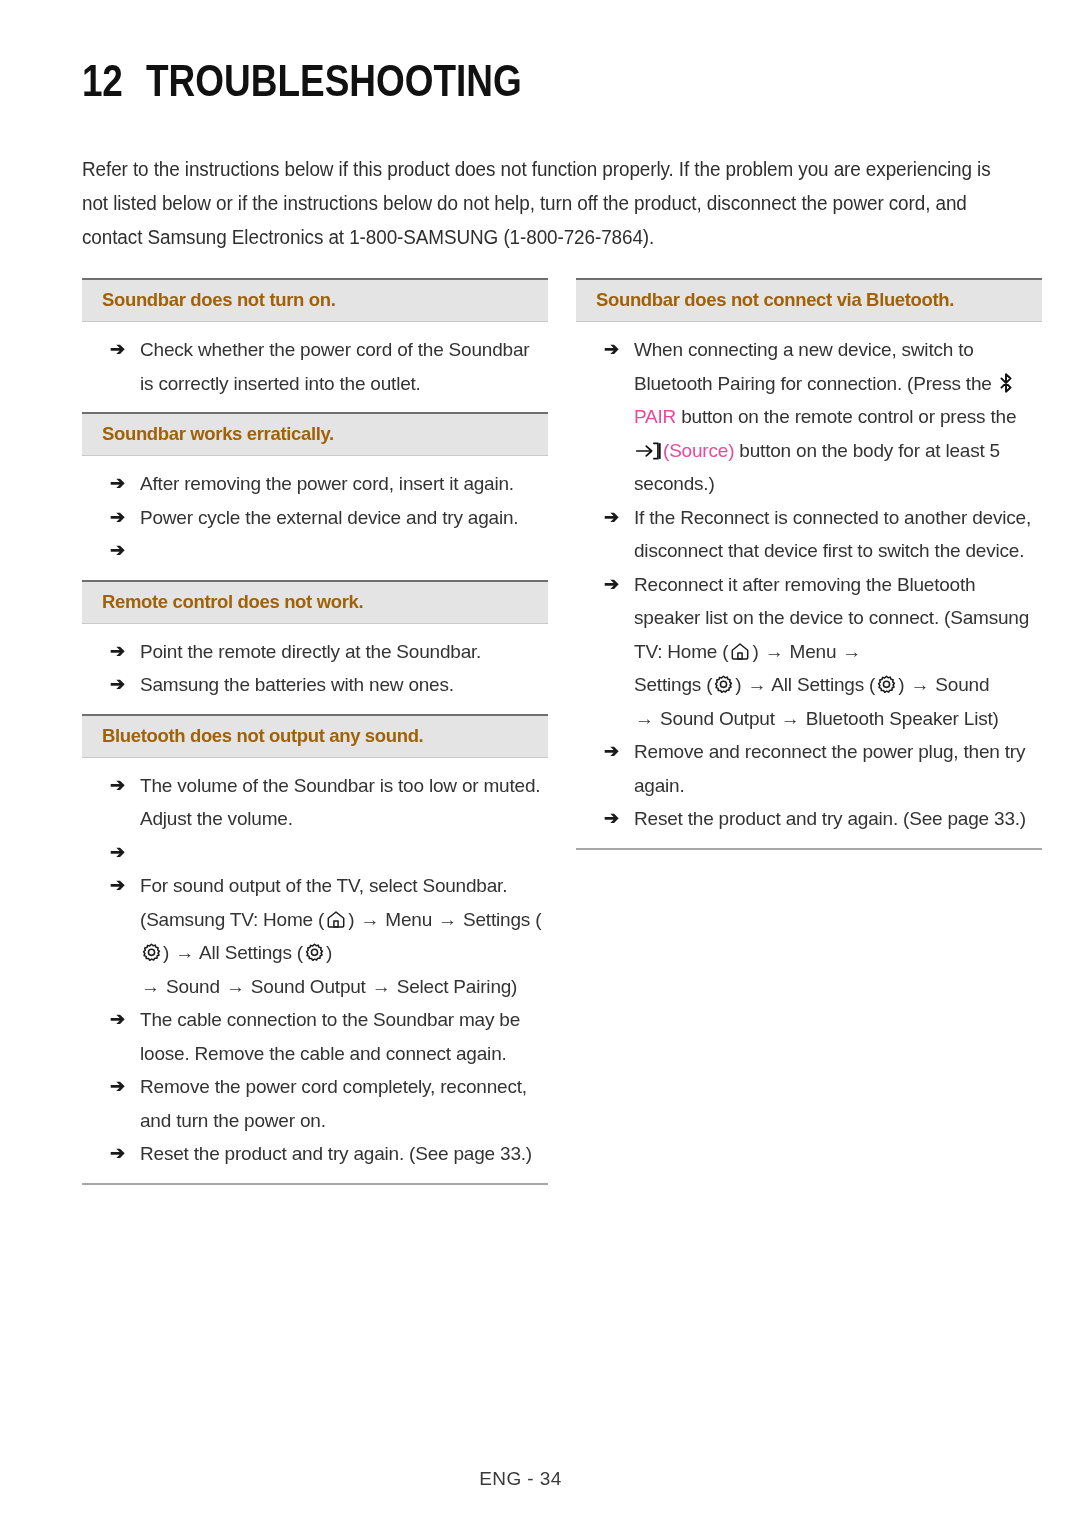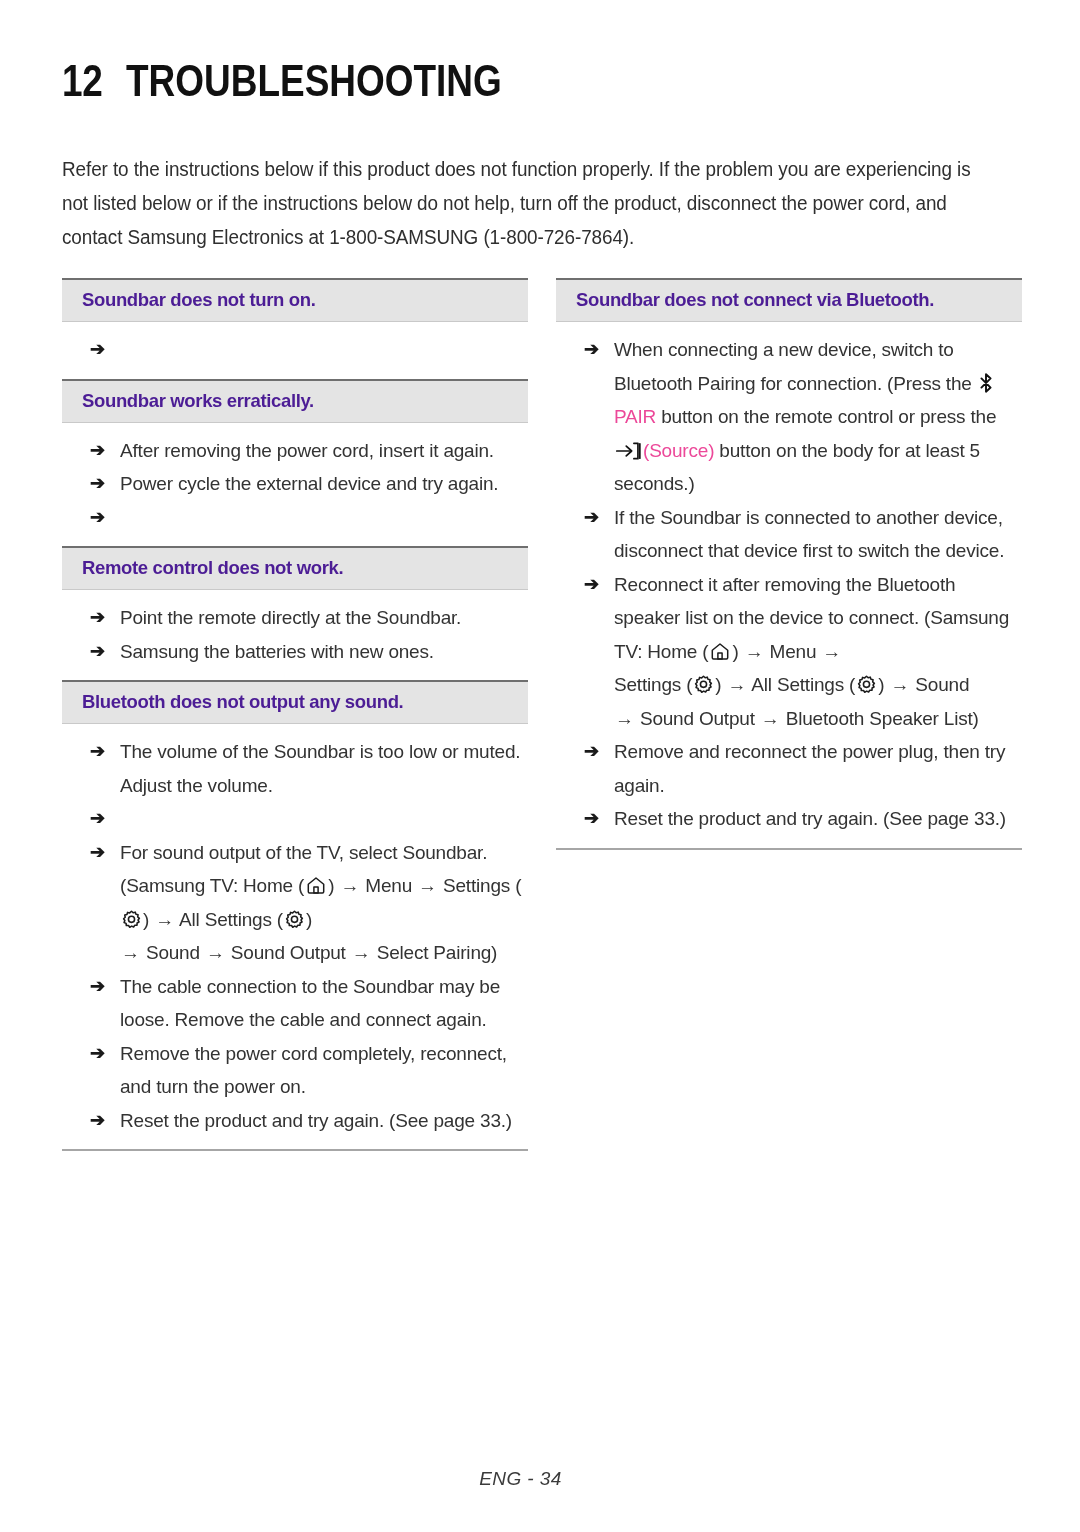--- a/index.html
+++ b/index.html
@@ -13,21 +13,21 @@
     height: 1532px;
     font-family: "Liberation Sans", sans-serif;
     color: #2b2b2b;
     position: relative;
     overflow: hidden;
   }
   .page {
     width: 1041px;
     height: 1532px;
     box-sizing: border-box;
-    padding: 0 62px;
+    padding: 0 82px;
     position: relative;
   }
 
   
   .title-row {
     display: flex;
     align-items: baseline;
     padding-top: 56px;
     margin-bottom: 8px;
   }
@@ -74,21 +74,21 @@
   }
 
   
   .sect-header {
     background: #e4e4e4;
     border-top: 2px solid #6f6f6f;
     border-bottom: 1px solid #c9c9c9;
     padding: 9px 14px 10px 20px;
     font-size: 18.5px;
     font-weight: bold;
-    color: #4c1d95;
+    color: #a16207;
     letter-spacing: -0.35px;
     box-sizing: border-box;
   }
 
   
   .bullets {
     padding: 11px 0 12px 0;
     margin: 0;
   }
   .bullet {
@@ -136,21 +136,20 @@
   
   .footer {
     position: absolute;
     left: 0;
     right: 0;
     bottom: 42px;
     text-align: center;
     font-size: 19px;
     letter-spacing: 0.4px;
     color: #3a3a3a;
-    font-style: italic;
   }
 </style>
 </head>
 <body>
 
 <div class="page">
 
   <div class="title-row">
     <div class="title-num">12</div>
     <div class="title-text">TROUBLESHOOTING</div>
@@ -159,20 +158,21 @@
   <div class="intro">Refer to the instructions below if this product does not function properly. If the problem you are experiencing is not listed below or if the instructions below do not help, turn off the product, disconnect the power cord, and contact Samsung Electronics at 1-800-SAMSUNG (1-800-726-7864).</div>
 
   <div class="columns">
 
     <div class="col">
 
       <div class="sect-header">Soundbar does not turn on.</div>
       <div class="bullets">
         <div class="bullet">
           <span class="bullet-mark">➔</span>
+          <span class="bullet-body">Check whether the power cord of the Soundbar is correctly inserted into the outlet.</span>
         </div>
       </div>
 
       <div class="sect-header">Soundbar works erratically.</div>
       <div class="bullets">
         <div class="bullet">
           <span class="bullet-mark">➔</span>
           <span class="bullet-body">After removing the power cord, insert it again.</span>
         </div>
         <div class="bullet">
@@ -253,21 +253,21 @@
               <svg width="27" height="20" viewBox="0 0 30 22" fill="none" stroke="#111111" stroke-width="1.9" stroke-linejoin="round" stroke-linecap="round">
                 <path d="M2 11 L17 11"></path>
                 <path d="M12.5 5.5 L18.5 11 L12.5 16.5"></path>
                 <path d="M21 2.5 L25.5 2.5 L25.5 19.5 L21 19.5"></path>
                 <path d="M27.6 3 L27.6 19"></path>
               </svg></span><span class="b">(Source)</span><span> button on the body for at least 5 seconds.)</span></span>
         </div>
 
         <div class="bullet">
           <span class="bullet-mark">➔</span>
-          <span class="bullet-body">If the Soundbar is connected to another device, disconnect that device first to switch the device.</span>
+          <span class="bullet-body">If the Reconnect is connected to another device, disconnect that device first to switch the device.</span>
         </div>
 
         <div class="bullet">
           <span class="bullet-mark">➔</span>
           <span class="bullet-body"><span>Reconnect it after removing the Bluetooth speaker list on the device to connect. (Samsung TV: Home (</span><span class="icn">
               <svg width="22" height="21" viewBox="0 0 24 24" fill="none" stroke="#1c1c1c" stroke-width="1.7">
                 <path d="M3.2 10.6 L12 3.4 L20.8 10.6 L20.8 19.2 Q20.8 20.6 19.4 20.6 L4.6 20.6 Q3.2 20.6 3.2 19.2 Z" stroke-linejoin="round"></path>
                 <rect x="9.6" y="13.6" width="4.8" height="7" stroke-linejoin="round"></rect>
               </svg></span><span>) </span><span class="arrow-inline">→</span><span> </span><span>Menu </span><span class="arrow-inline">→</span><br><span>Settings (</span><span class="icn">
               <svg width="21" height="21" viewBox="0 0 24 24" fill="none" stroke="#1c1c1c" stroke-width="1.8">

